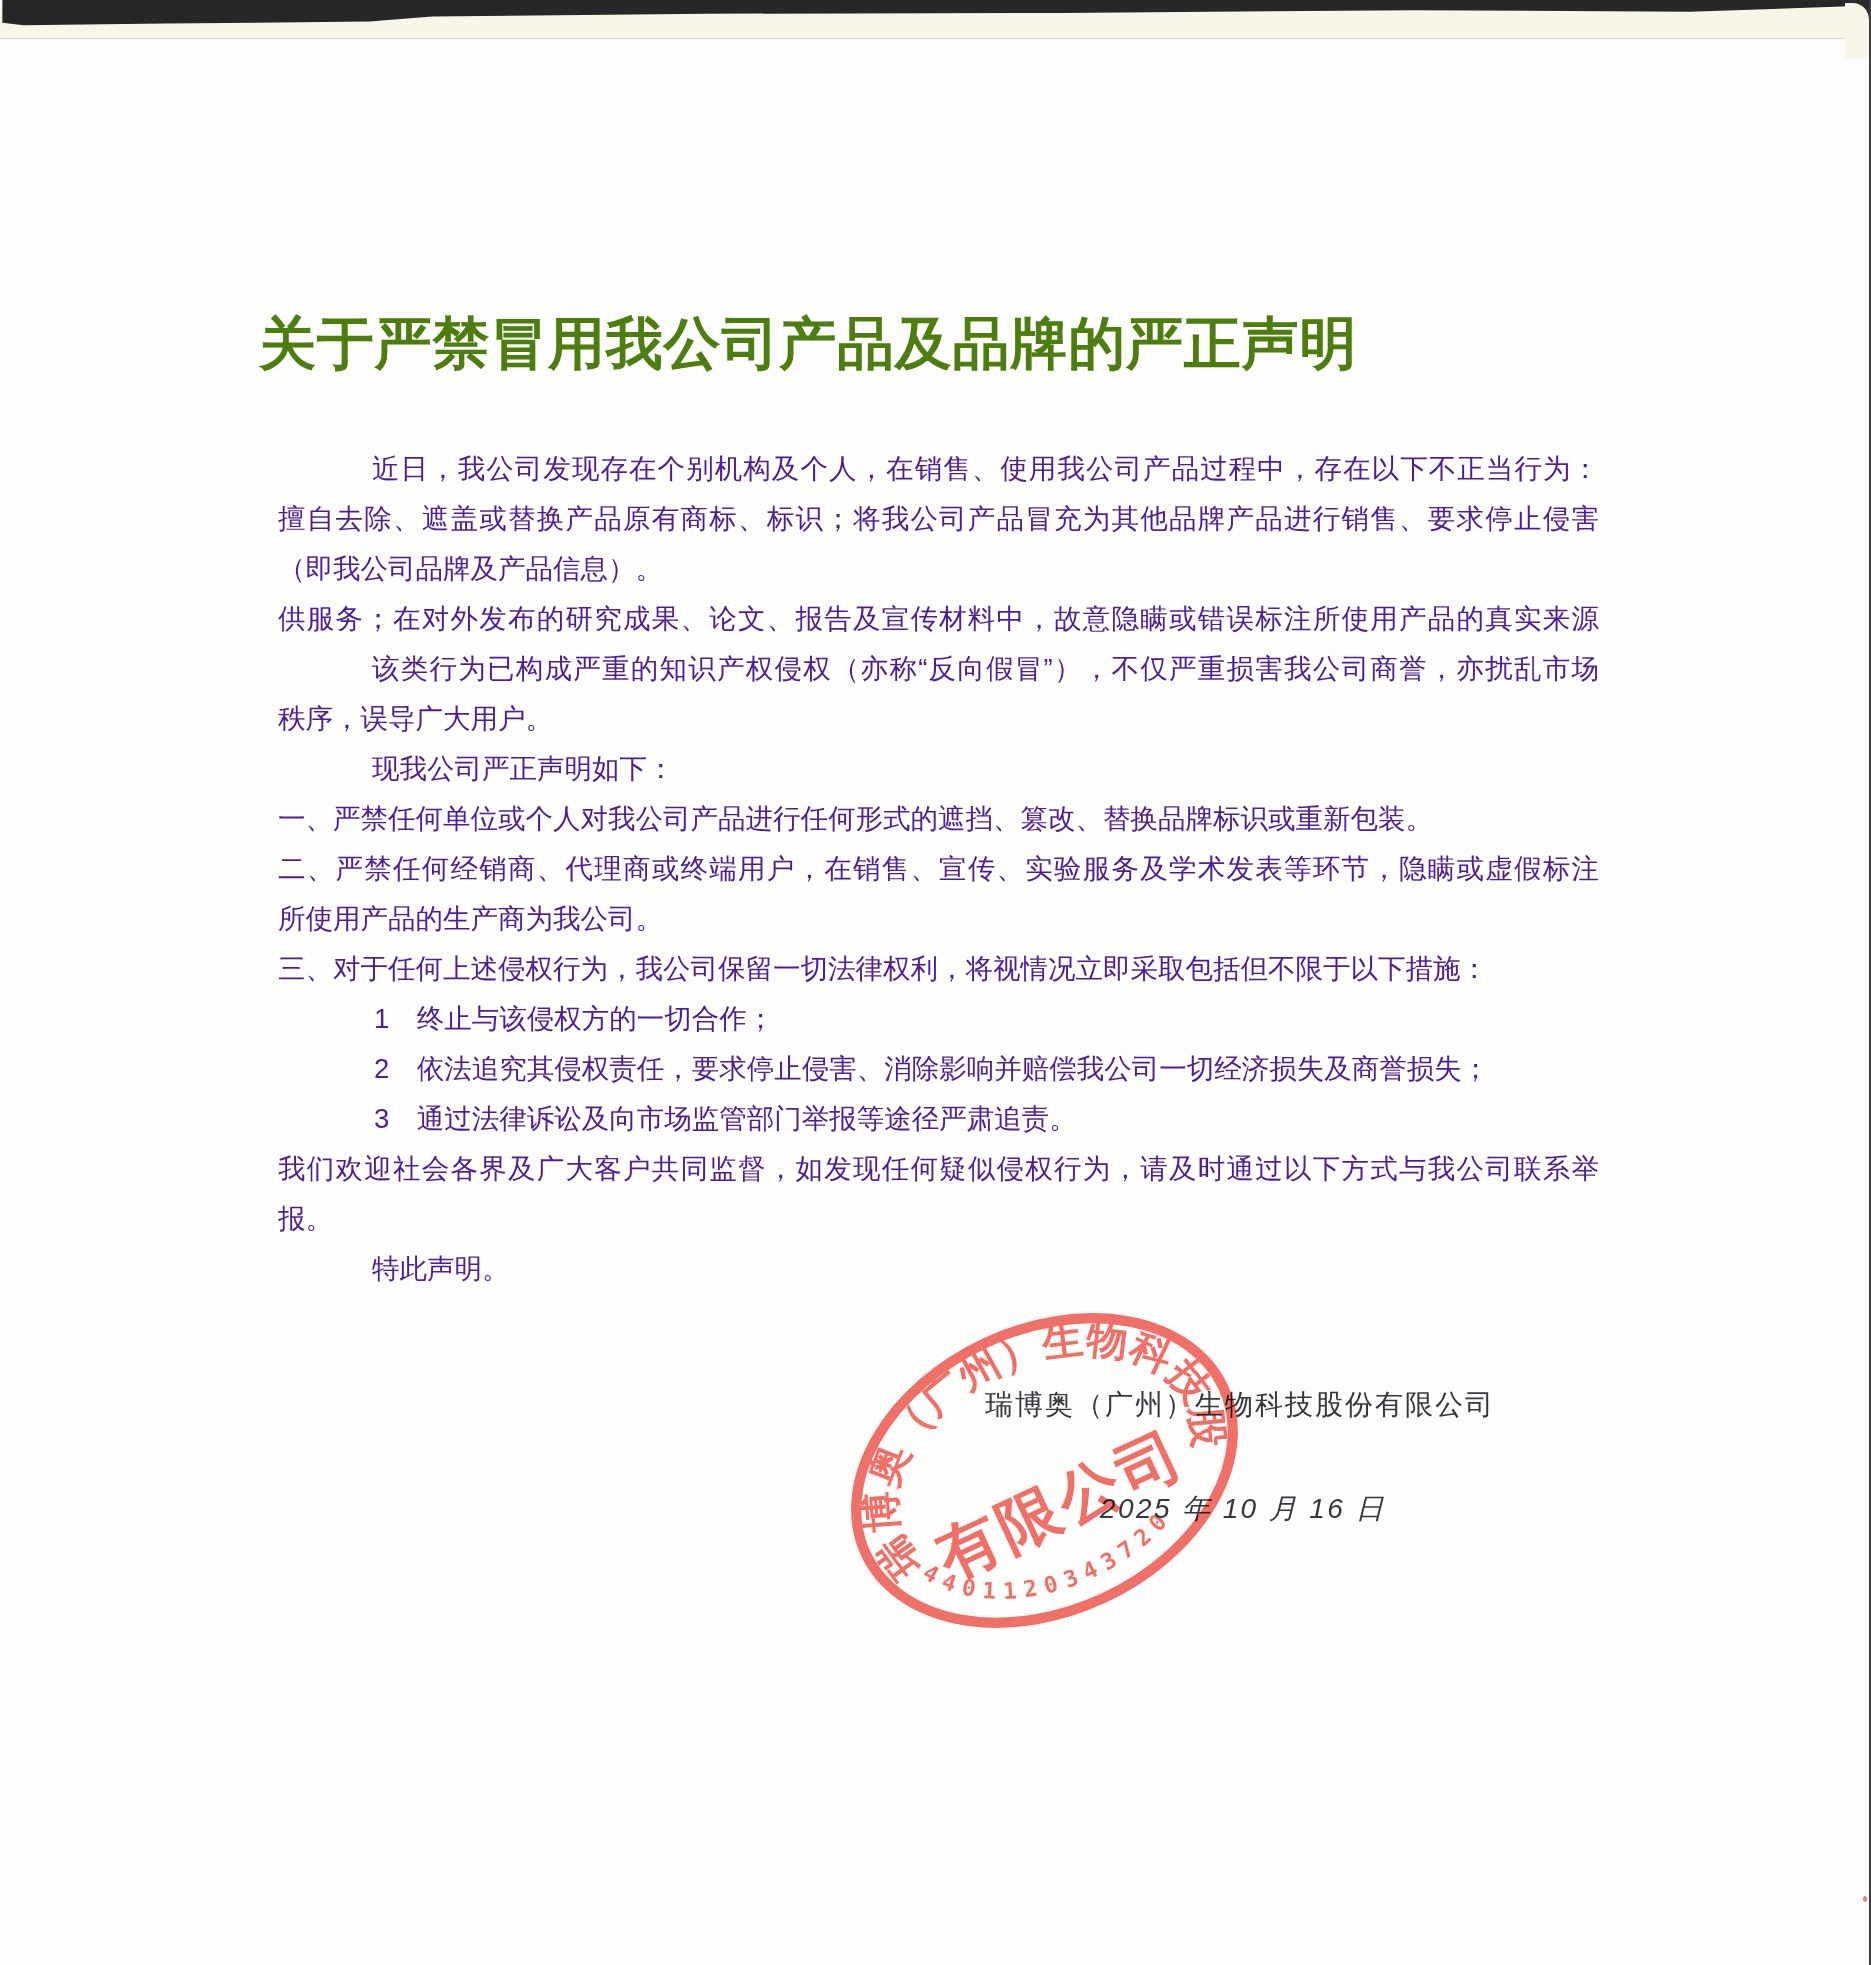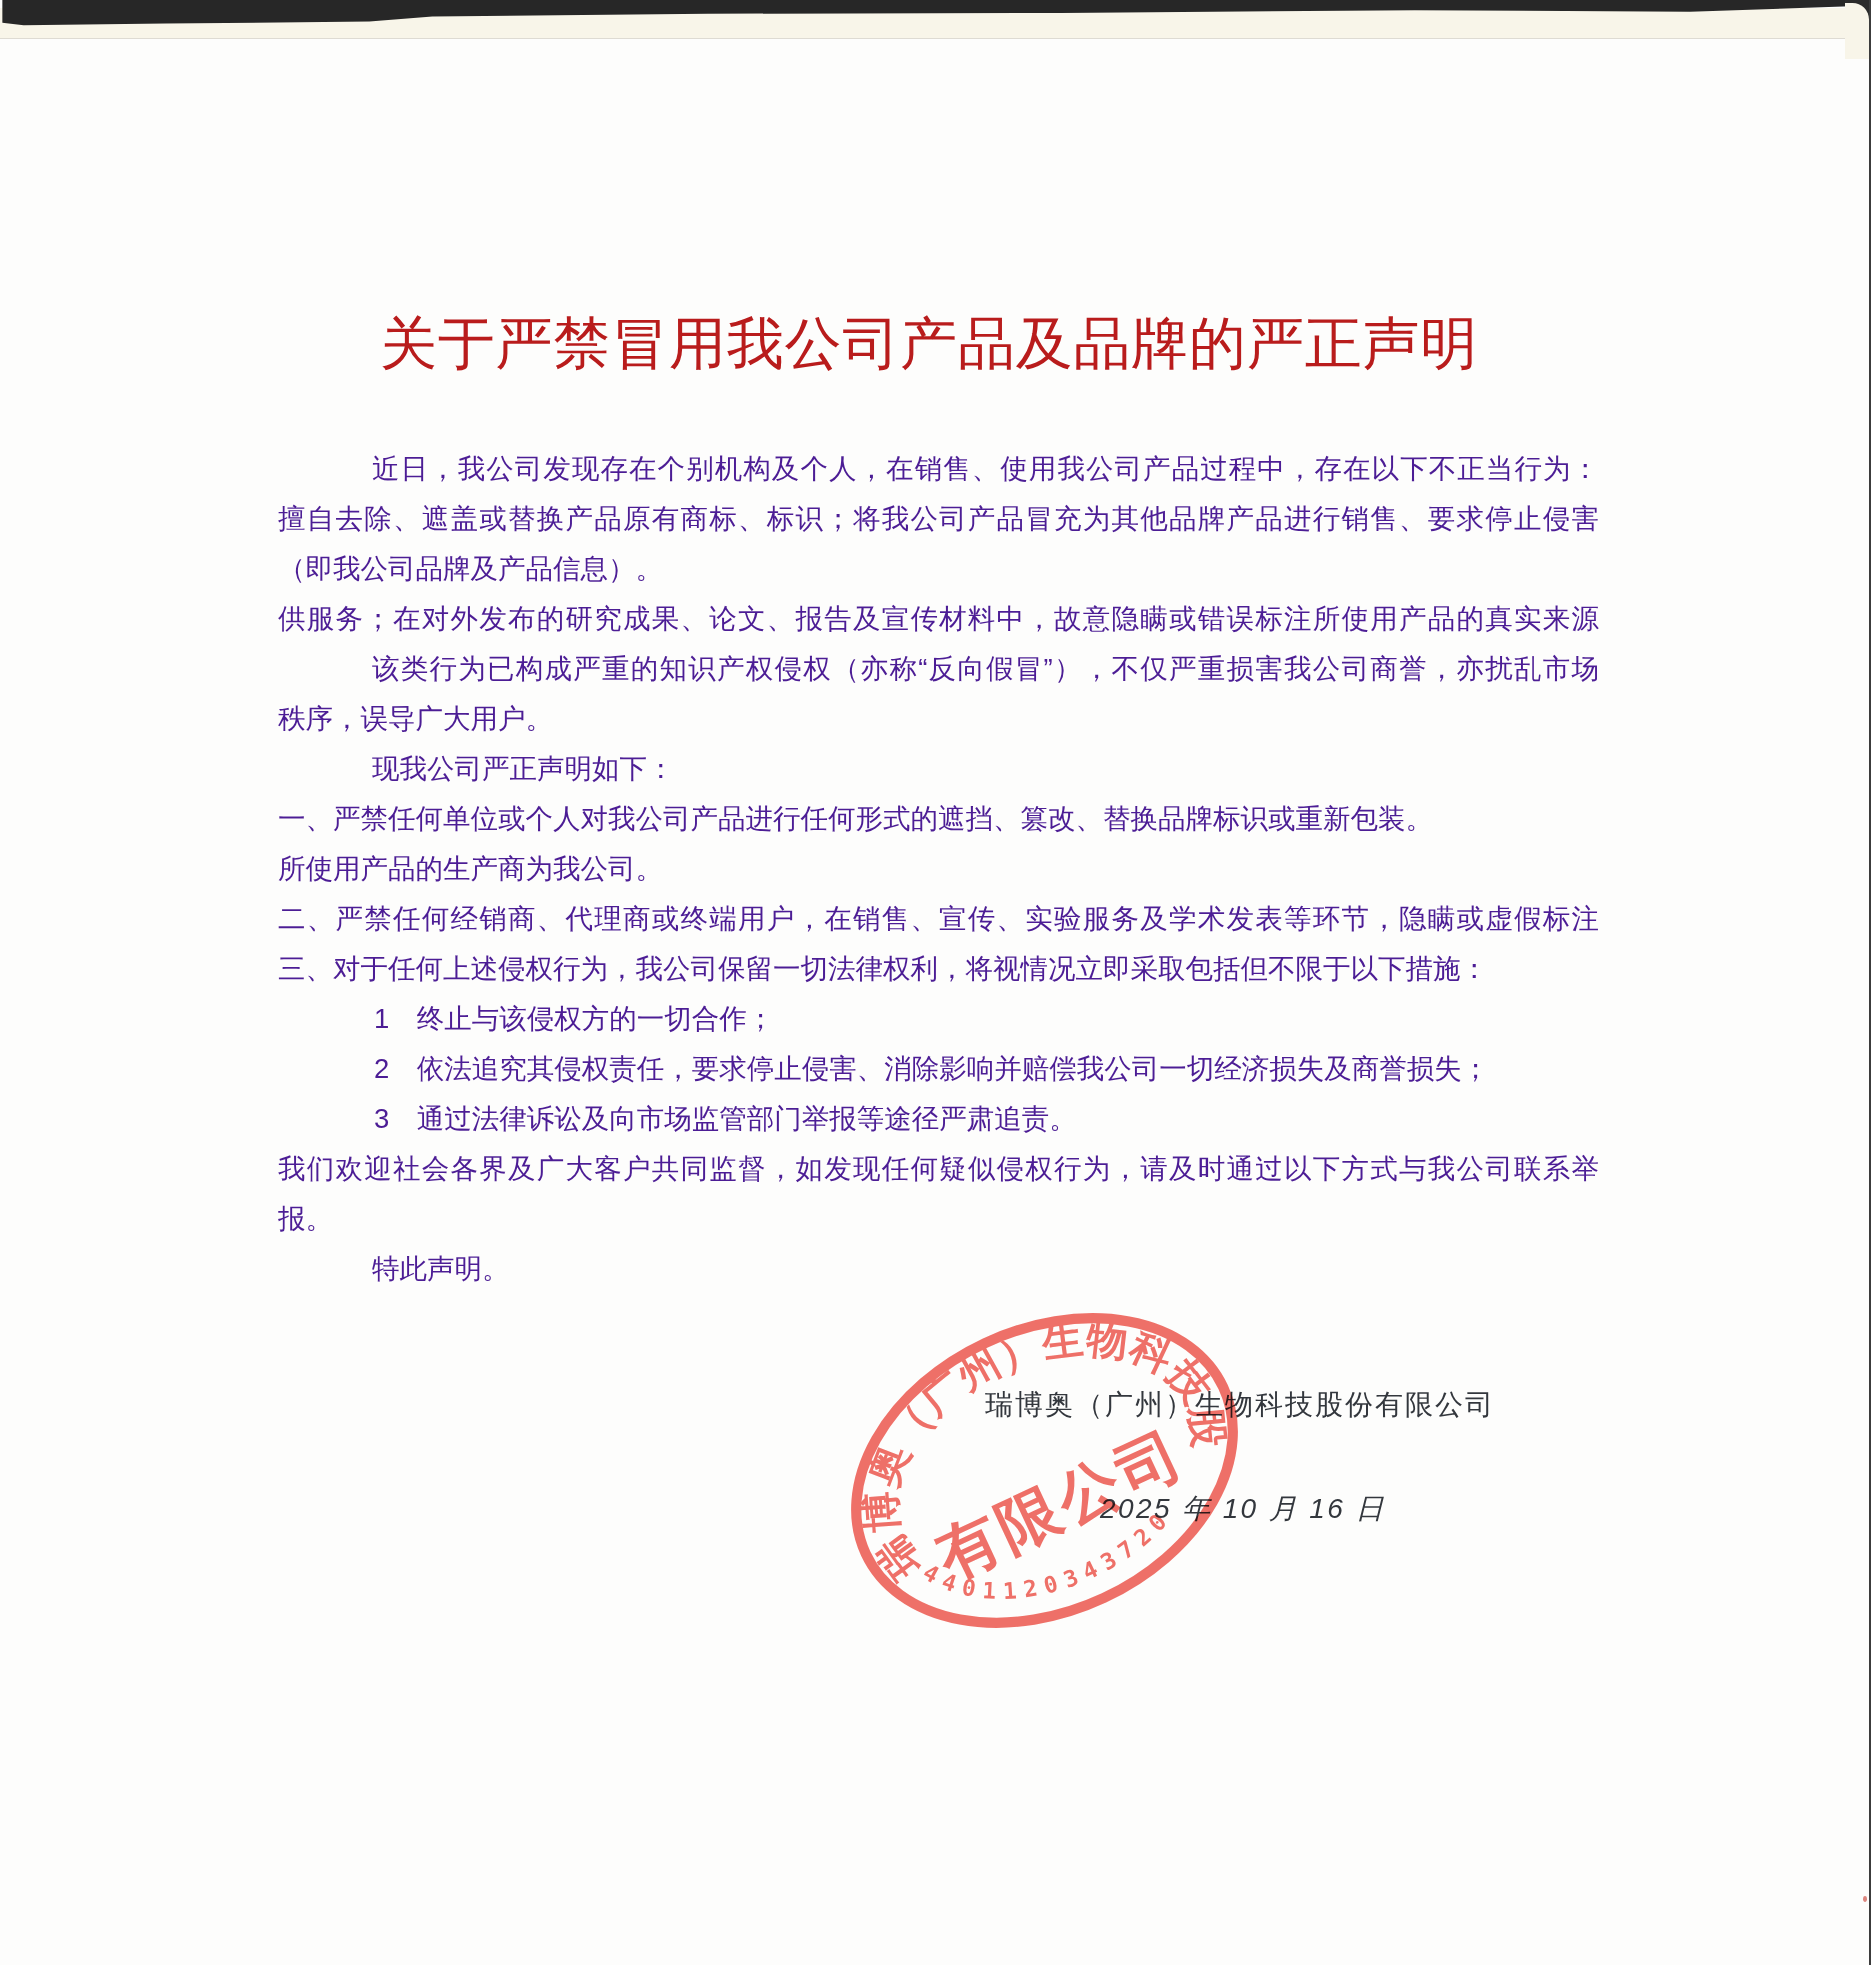--- a/index.html
+++ b/index.html
@@ -14,23 +14,22 @@
   .scan-topbar{position:absolute;left:0;top:0;width:1872px;height:27.5px;pointer-events:none;}
   .scan-cream{position:absolute;left:0;top:7.9px;width:1872px;height:31px;background:#f8f5e9;}
   .scan-topline{position:absolute;left:0;top:38px;width:1872px;height:1.2px;background:#d7d5cd;opacity:.8;}
   .scan-rightstrip{position:absolute;right:0;top:0;width:3.5px;height:2647px;background:#3c3c3c;}
   .scan-rightcorner{position:absolute;right:0;top:0;width:27.5px;height:59px;background:#2b2b2b;}
   .scan-rightcorner-paper{position:absolute;right:3.5px;top:3.1px;width:24px;height:56px;background:#f8f5e9;border-top-right-radius:16.5px;}
   .scan-redspeck{position:absolute;left:1863px;top:1896px;width:3.5px;height:5.5px;background:#d4685f;border-radius:50%;opacity:.8;}
   
   .page-title{
     position:absolute;left:259px;top:306px;width:1340px;
-    text-align:center;
-    font-size:57px;font-weight:400;letter-spacing:0.8px;
-    color:#b91c1c;
+    font-size:57px;font-weight:700;letter-spacing:0.8px;
+    color:#4d7c0f;
     white-space:nowrap;
   }
   .doc-body{
     position:absolute;left:278px;top:444px;width:1321px;
     font-size:27.5px;line-height:50px;color:#4c1d95;
     letter-spacing:0px;
   }
   .doc-line{min-height:50px;}
   .j{text-align:justify;text-align-last:justify;}
   .ind{padding-left:94px;}
@@ -67,22 +66,22 @@
 
 <div class="doc-body">
   <div class="doc-line ind j">近日，我公司发现存在个别机构及个人，在销售、使用我公司产品过程中，存在以下不正当行为：</div>
   <div class="doc-line j">擅自去除、遮盖或替换产品原有商标、标识；将我公司产品冒充为其他品牌产品进行销售、要求停止侵害</div>
   <div class="doc-line">（即我公司品牌及产品信息）。</div>
   <div class="doc-line j">供服务；在对外发布的研究成果、论文、报告及宣传材料中，故意隐瞒或错误标注所使用产品的真实来源</div>
   <div class="doc-line ind j">该类行为已构成严重的知识产权侵权（亦称“反向假冒”），不仅严重损害我公司商誉，亦扰乱市场</div>
   <div class="doc-line">秩序，误导广大用户。</div>
   <div class="doc-line ind">现我公司严正声明如下：</div>
   <div class="doc-line">一、严禁任何单位或个人对我公司产品进行任何形式的遮挡、篡改、替换品牌标识或重新包装。</div>
+  <div class="doc-line j">二、严禁任何经销商、代理商或终端用户，在销售、宣传、实验服务及学术发表等环节，隐瞒或虚假标注</div>
   <div class="doc-line">所使用产品的生产商为我公司。</div>
-  <div class="doc-line j">二、严禁任何经销商、代理商或终端用户，在销售、宣传、实验服务及学术发表等环节，隐瞒或虚假标注</div>
   <div class="doc-line">三、对于任何上述侵权行为，我公司保留一切法律权利，将视情况立即采取包括但不限于以下措施：</div>
   <div class="doc-line sub">1　终止与该侵权方的一切合作；</div>
   <div class="doc-line sub">2　依法追究其侵权责任，要求停止侵害、消除影响并赔偿我公司一切经济损失及商誉损失；</div>
   <div class="doc-line sub">3　通过法律诉讼及向市场监管部门举报等途径严肃追责。</div>
   <div class="doc-line j">我们欢迎社会各界及广大客户共同监督，如发现任何疑似侵权行为，请及时通过以下方式与我公司联系举</div>
   <div class="doc-line">报。</div>
   <div class="doc-line ind">特此声明。</div>
 </div>
 
 <div class="sig-company">瑞博奥（广州）生物科技股份有限公司</div>

